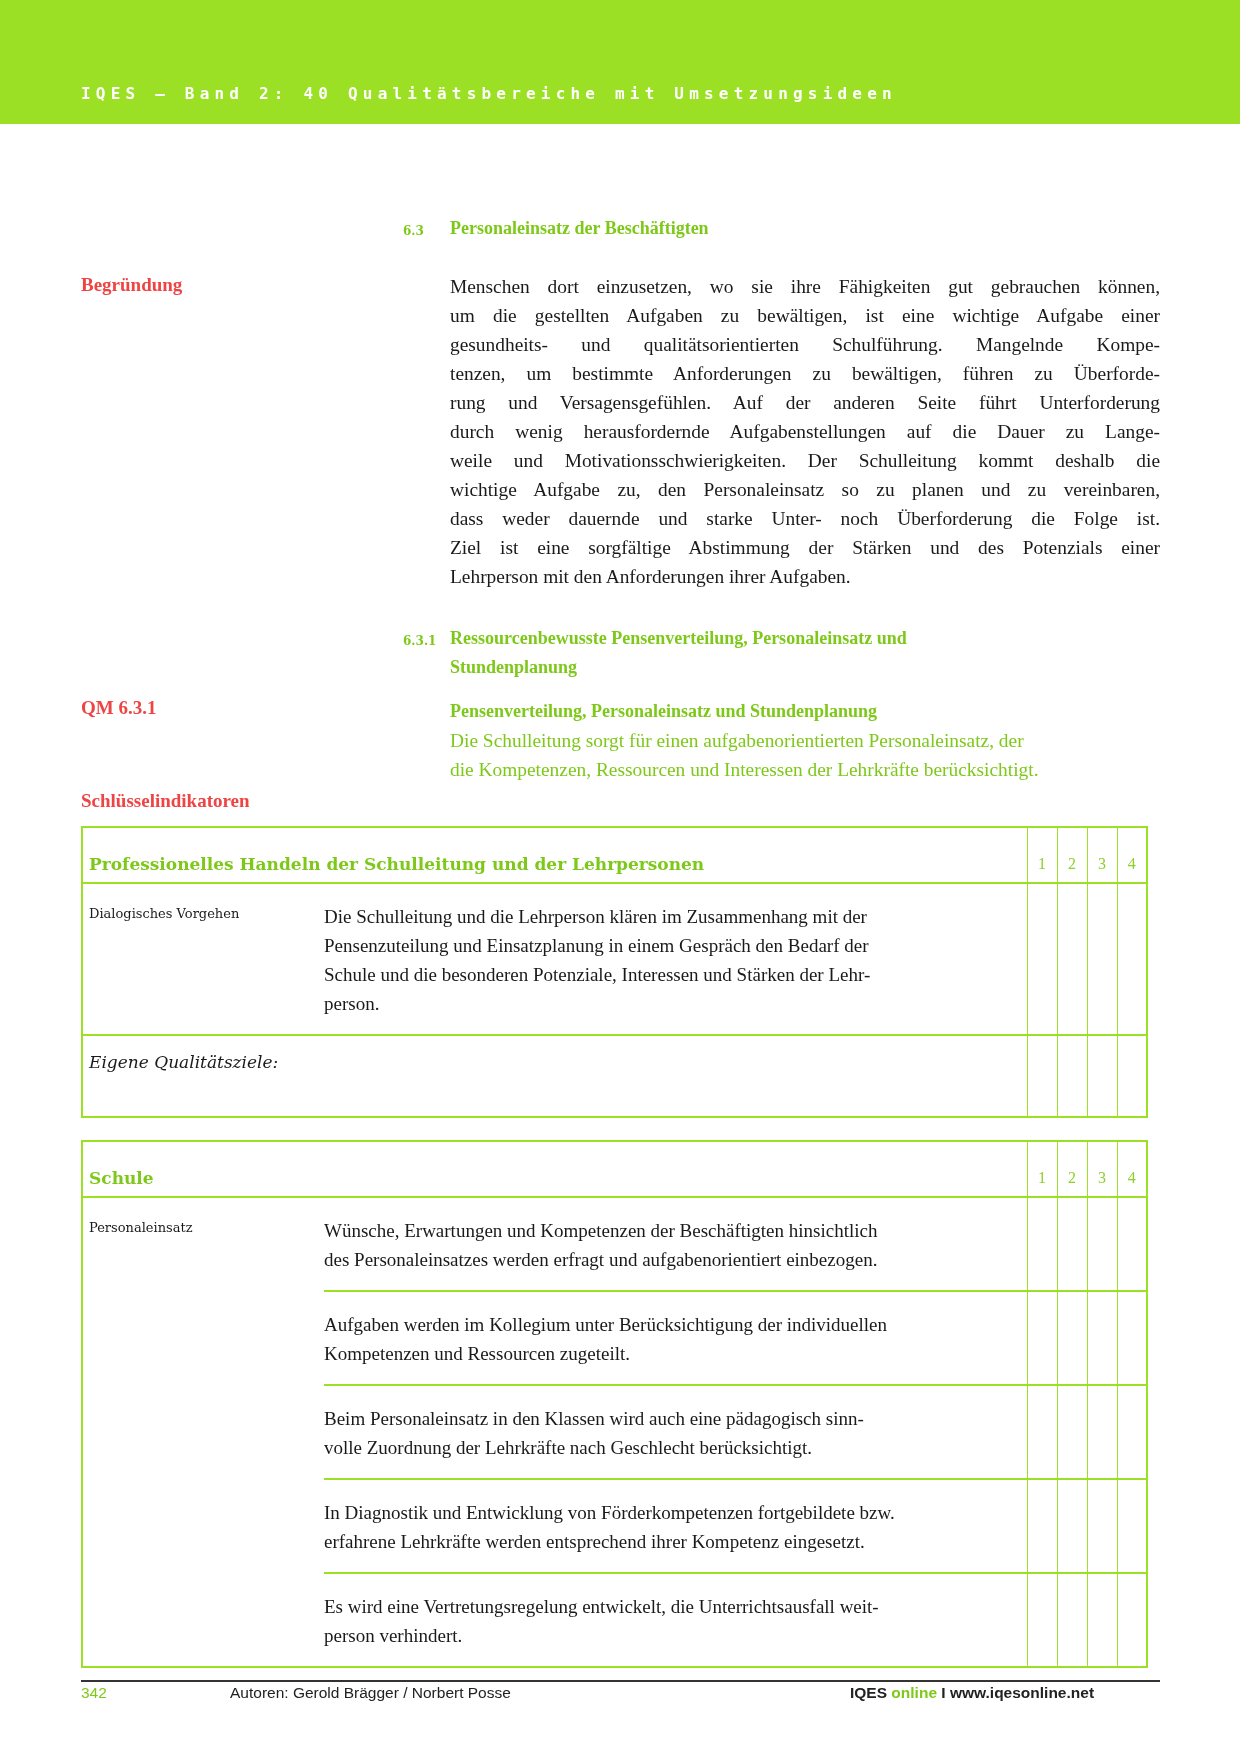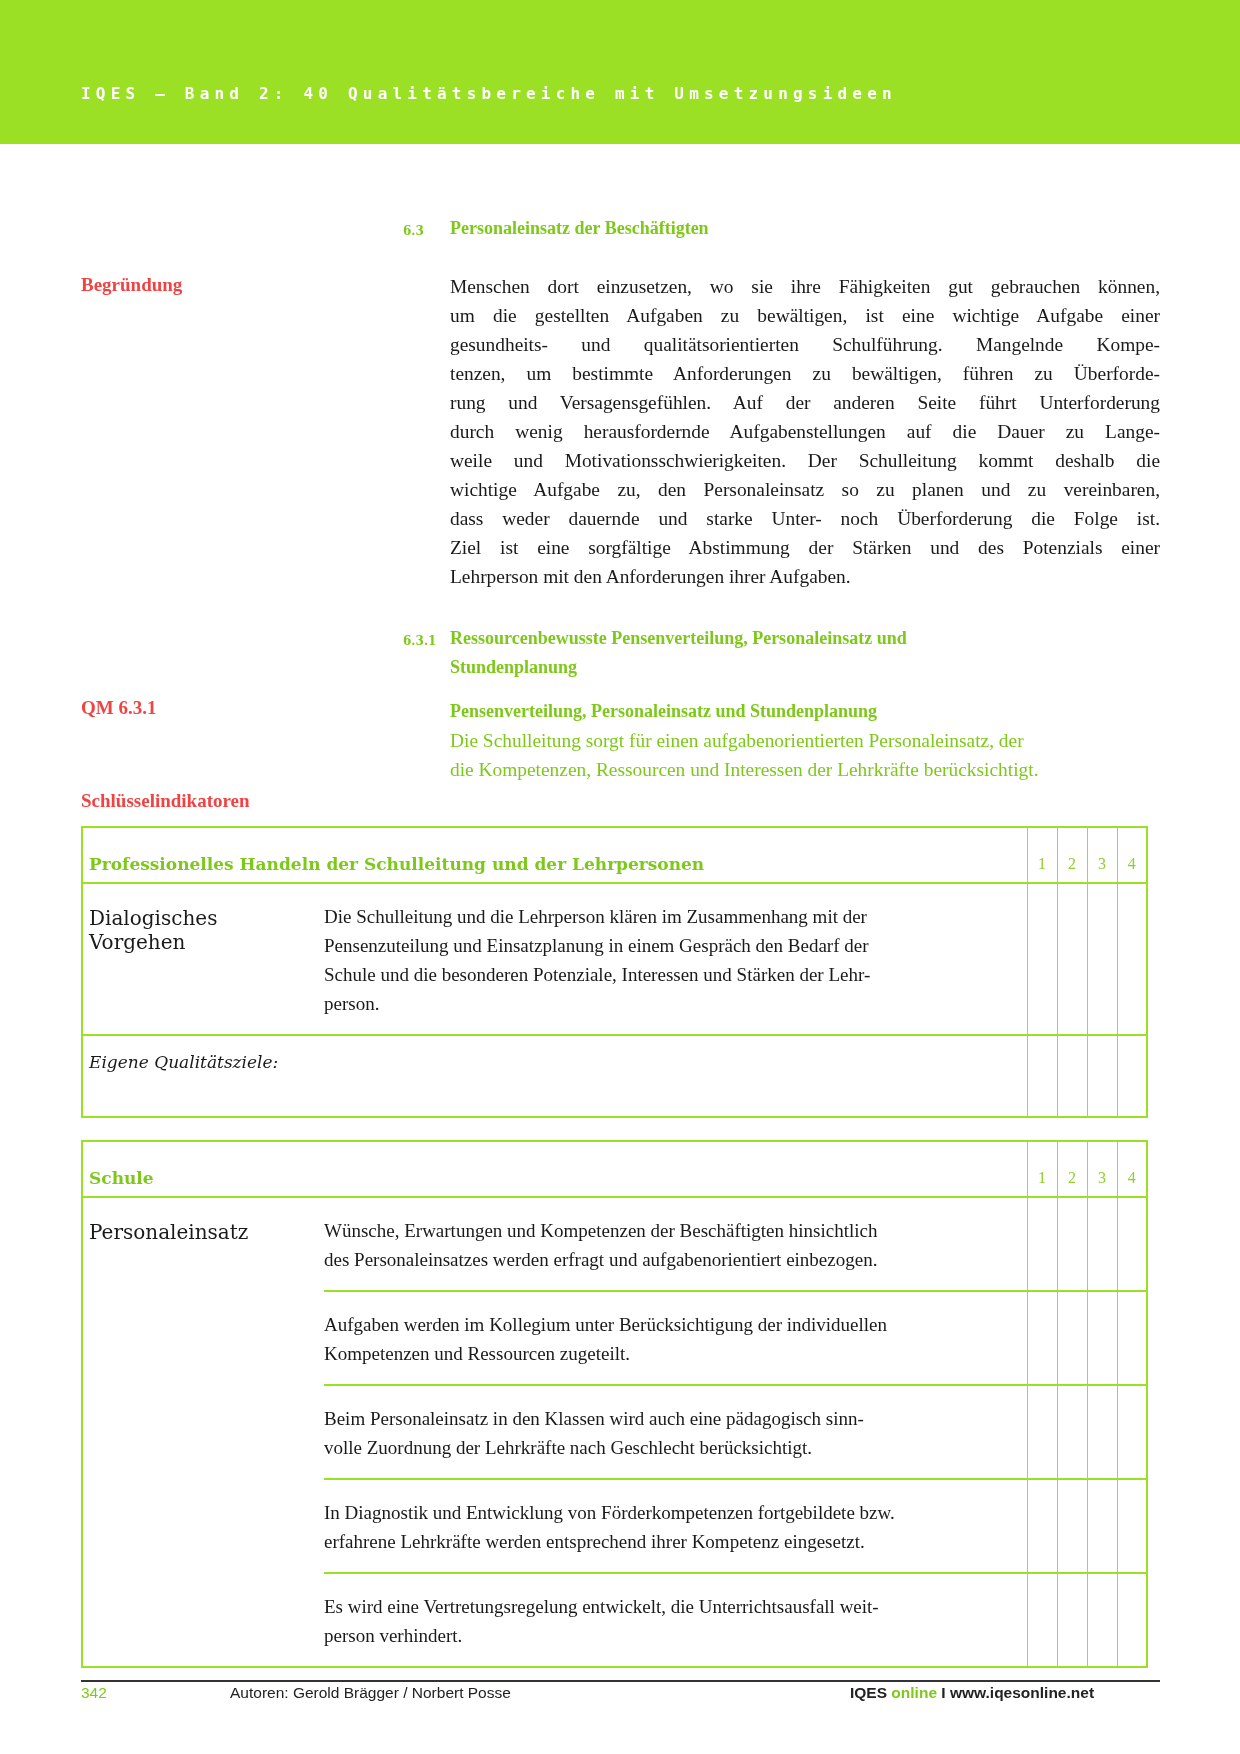--- a/index.html
+++ b/index.html
@@ -1,20 +1,20 @@
 <!DOCTYPE html>
 <html><head>
 <meta charset="utf-8">
 <style>
   * { box-sizing: border-box; margin: 0; padding: 0; }
   html, body { width: 1240px; height: 1754px; background: #ffffff; overflow: hidden; }
   body { position: relative; font-family: "DejaVu Serif", "Liberation Serif", serif; color: #1a1a1a; }
 
   .top-band {
-    position: absolute; left: 0; top: 0; width: 1240px; height: 144px;
+    position: absolute; left: 0; top: 0; width: 1240px; height: 124px;
     background: #9be024;
   }
   .top-band .band-title {
     position: absolute; left: 81px; top: 84px;
     color: #ffffff; font-family: "DejaVu Sans Mono", "Liberation Mono", monospace;
     font-weight: bold; font-size: 16px; letter-spacing: 5.2px;
   }
 
   .green { color: #7ec81a; }
   .abs { position: absolute; }
@@ -46,21 +46,21 @@
     font-size: 17px; font-weight: bold; color: #7ec81a;
     padding: 22px 6px 8px 6px; height: 56px; vertical-align: bottom !important;
   }
   .num-cell {
     width: 30px; text-align: center; border-left: 1.5px solid #9be024;
     border-bottom: 2.5px solid #9be024;
     color: #8ed02a; font-size: 16px; font-family: "Liberation Serif", serif;
     padding-bottom: 9px; vertical-align: bottom !important;
   }
   .rate-cell { width: 30px; border-left: 1.5px solid #9be024; }
-  .label-cell { width: 242px; font-size: 20px; padding: 22px 6px 0 6px; }
+  .label-cell { width: 242px; font-size: 13px; padding: 22px 6px 0 6px; }
   .desc-cell {
     font-family: "Liberation Serif", serif; font-size: 19px; line-height: 29px;
     padding: 18px 10px 16px 0;
   }
   .row-sep td.desc-cell, .row-sep td.rate-cell { border-top: 2px solid #9be024; }
   .goal-row td { border-top: 2.5px solid #9be024; }
   .goal-cell { font-style: italic; font-size: 17px; padding: 16px 6px 0 6px; height: 82px; }
 
   .footer-line {
     position: absolute; left: 81px; top: 1680px; width: 1079px; height: 1.5px; background: #333;

